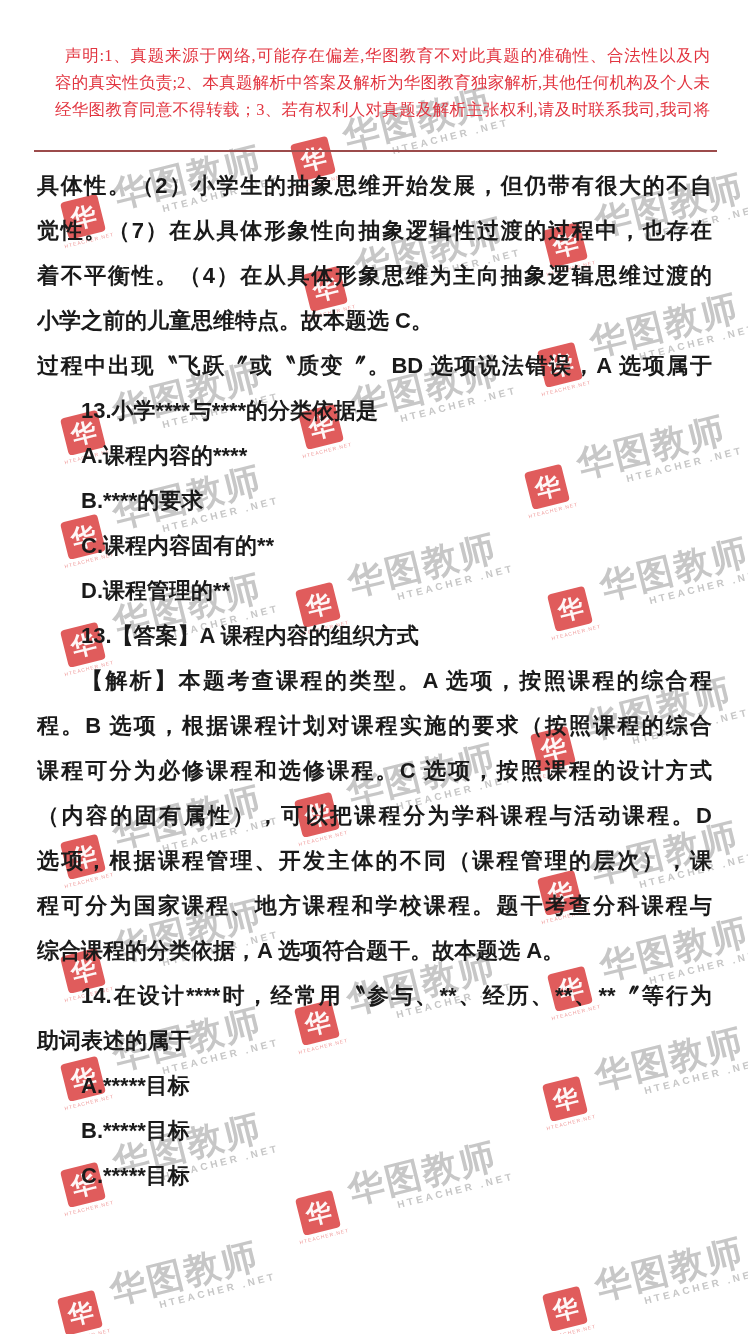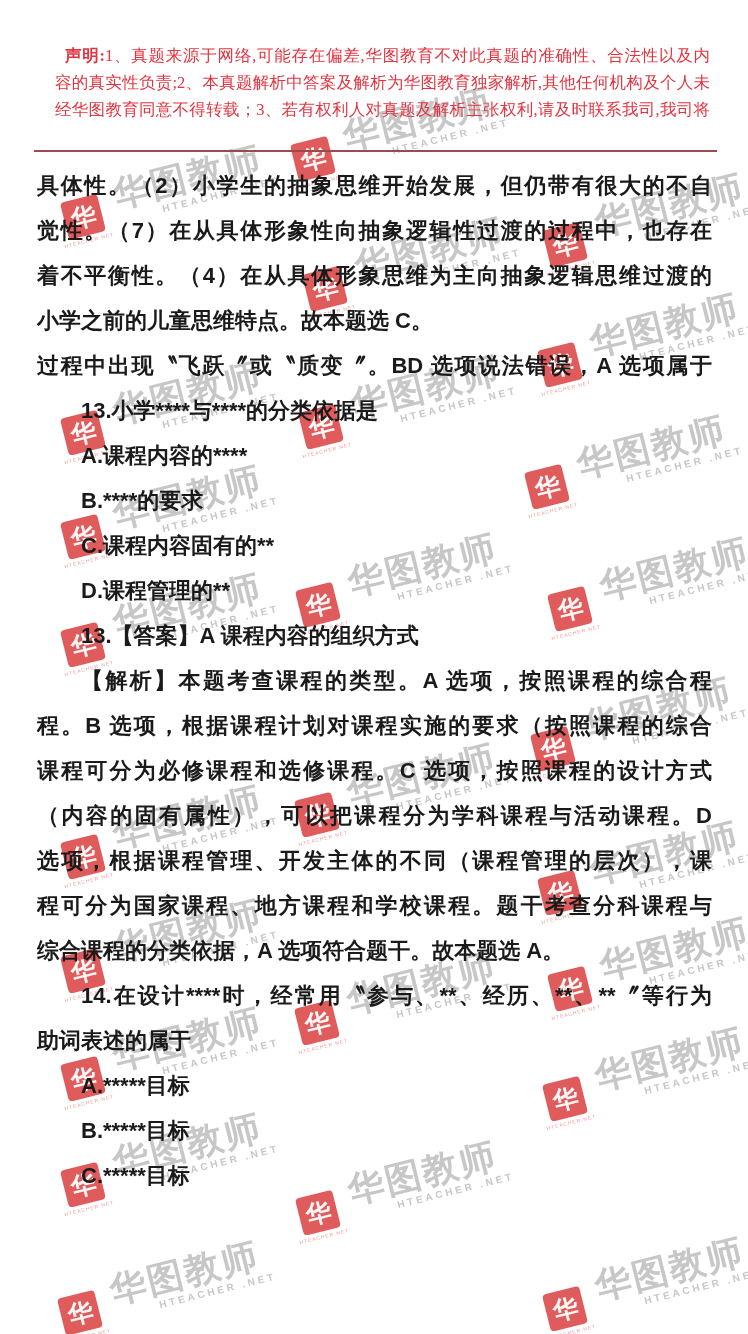--- a/index.html
+++ b/index.html
@@ -29,21 +29,21 @@
   .tx .sub{font-size:10px;font-weight:700;color:var(--wm-text);letter-spacing:3px;padding-left:44px;margin-top:-1px;}
   
   .disclaimer{
     position:absolute;left:55px;top:42px;width:655px;z-index:1;
     font-family:"Liberation Serif", serif;color:var(--red);
     font-size:16.5px;
   }
   .d-line{line-height:27px;height:27px;text-align:justify;}
   .d-line.fill{text-align-last:justify;}
   .d-line.first{text-indent:10px;}
-  .d-line b{font-weight:700;margin-top:20px;}
+  .d-line b{font-weight:400;margin-top:20px;}
   .divider{position:absolute;left:34px;top:150px;width:683px;height:2px;background:var(--divider);z-index:1;}
   
   .doc{
     position:absolute;left:37px;top:151px;width:675px;padding-top:12px;z-index:1;
     color:var(--ink);font-weight:700;font-size:22px;
   }
   .doc .line{line-height:45px;height:45px;text-align:justify;overflow:hidden;}
   .doc .line.fill{text-align-last:justify;}
   .doc .line.indent{text-indent:44px;}
 </style>

